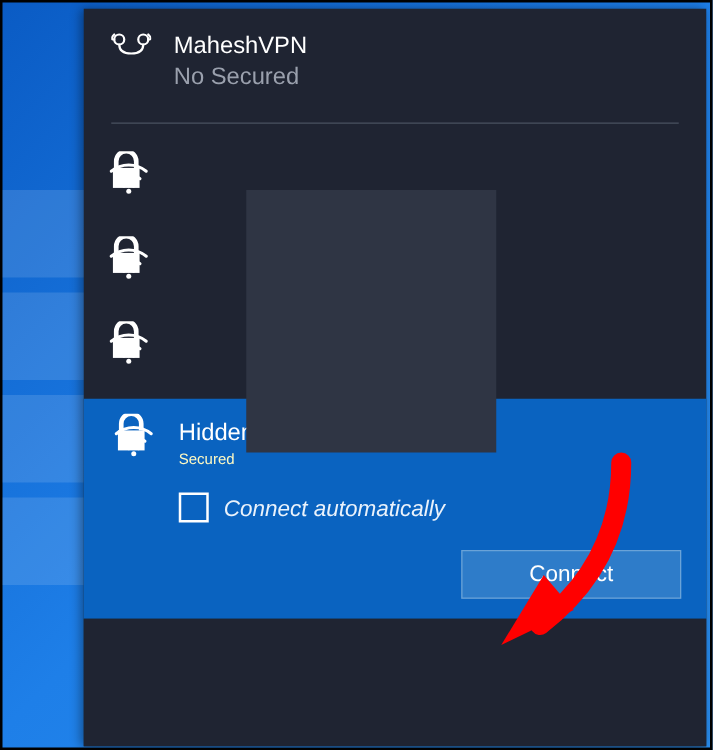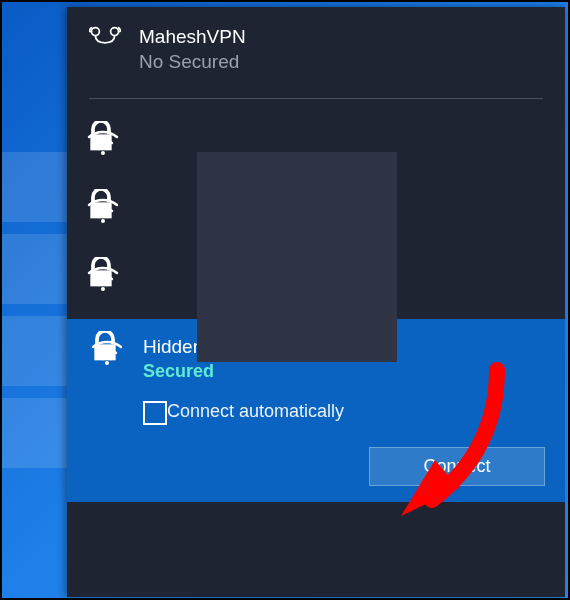--- a/index.html
+++ b/index.html
@@ -106,29 +106,30 @@
       align-items: flex-start;
       gap: 18px;
     }
     .selected-name {
       color: #fff;
       font-size: 19px;
       font-weight: 400;
       line-height: 1.3;
     }
     .selected-status {
-      color: #5eead4;
-      font-size: 18px;
+      color: #fef9c3;
+      font-size: 12px;
       line-height: 1.3;
-      font-weight: bold;
     }
     .auto-row {
       display: flex;
-      align-items: flex-start;
+      align-items: flex-end;
+      gap: 12px;
       margin: 18px 0 18px 54px;
+      font-style: italic;
     }
     .checkbox {
       width: 24px;
       height: 24px;
       border: 2px solid #fff;
       background: transparent;
     }
     .auto-label {
       color: #eaf2fb;
       font-size: 18px;

